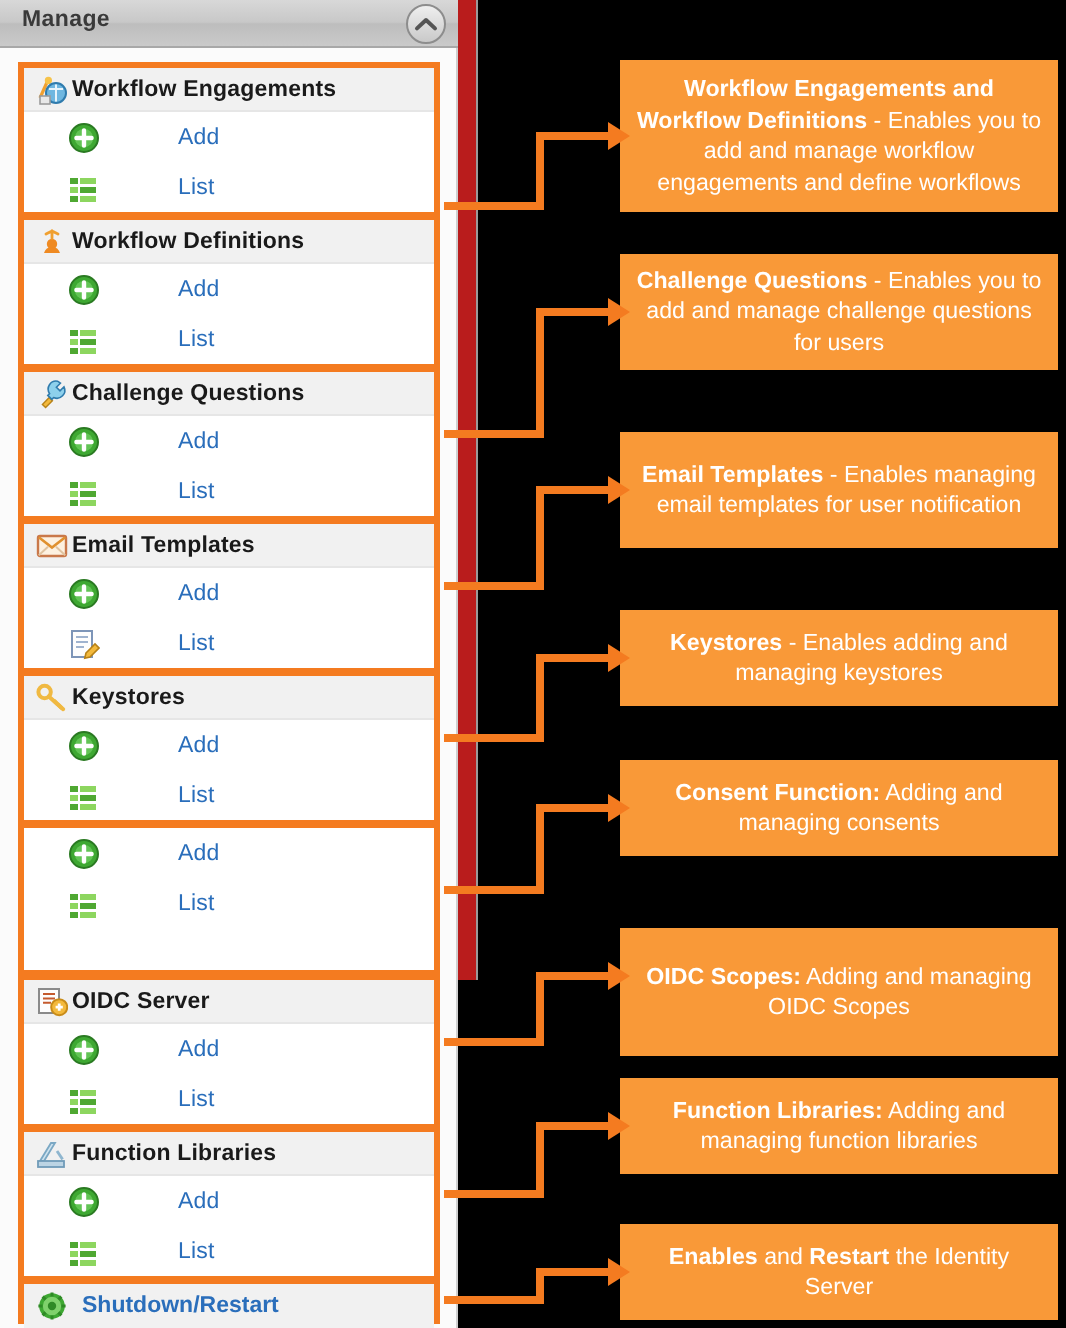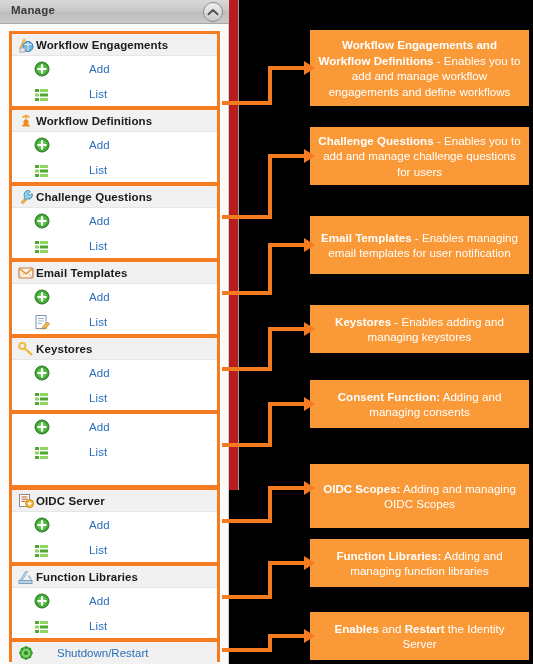--- a/index.html
+++ b/index.html
@@ -74,21 +74,21 @@
     gap:32px;
   }
   .row .lbl{
     font-size:11.5px;color:#2a6ebb;margin-left:7px;letter-spacing:.1px;
   }
   .row-single{
     height:22px;display:flex;align-items:center;padding-left:6px;
     box-sizing:border-box;background:#f1f1f1;cursor:pointer;
   }
   .row-single .lbl{
-    font-size:11.5px;color:#2a6ebb;margin-left:23px;font-weight:400;
+    font-size:11.5px;color:#2a6ebb;margin-left:7px;font-weight:700;
   }
   .ico{width:16px;height:16px;display:block;flex:0 0 16px;}
   .ico svg{display:block;}
 
   
   .callout{
     position:absolute;
     background:#f99938;
     color:#ffffff;
     text-align:center;

